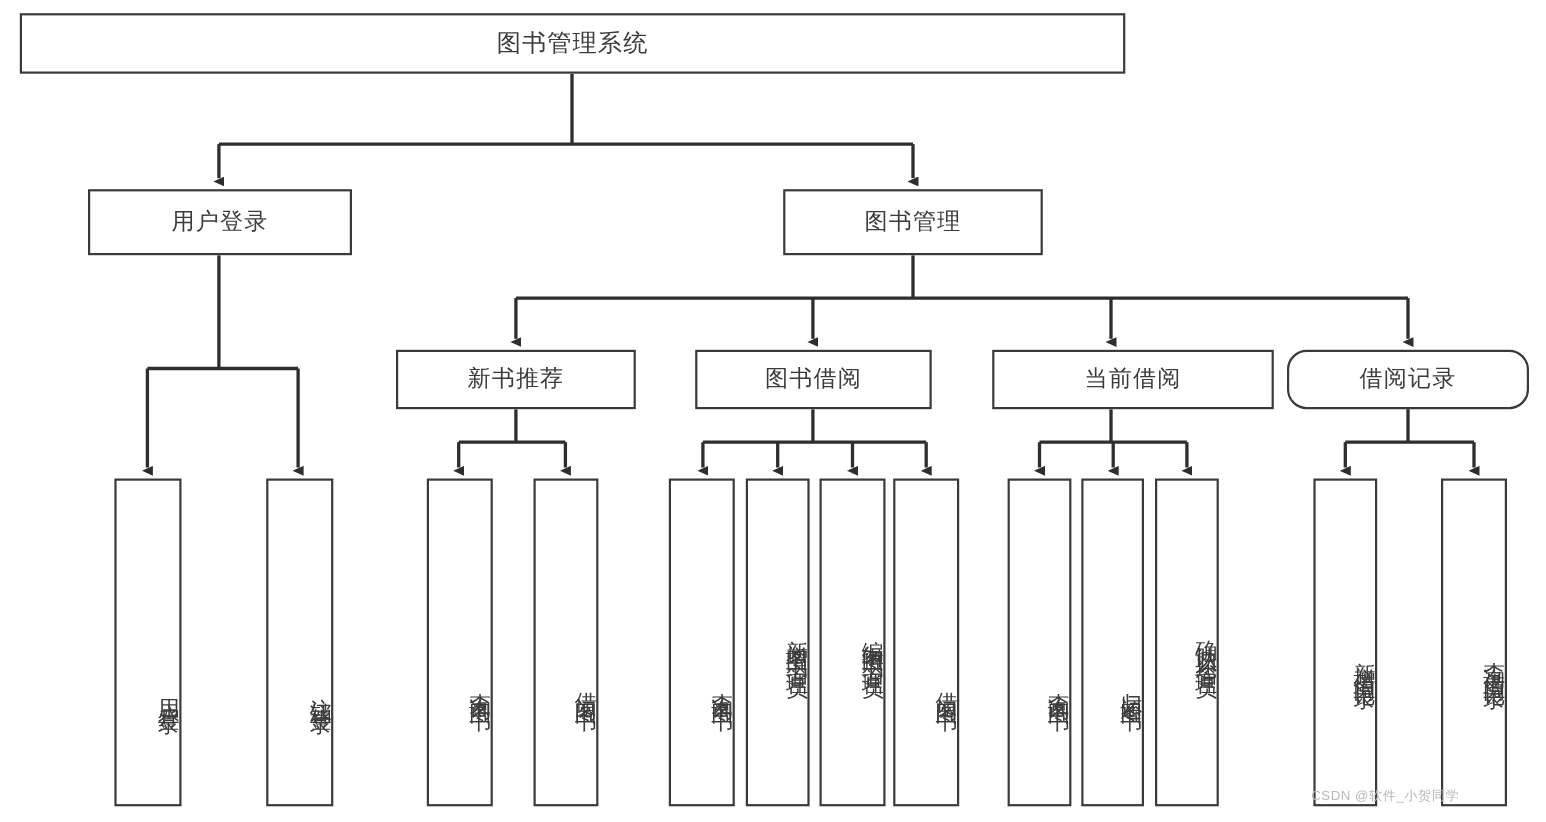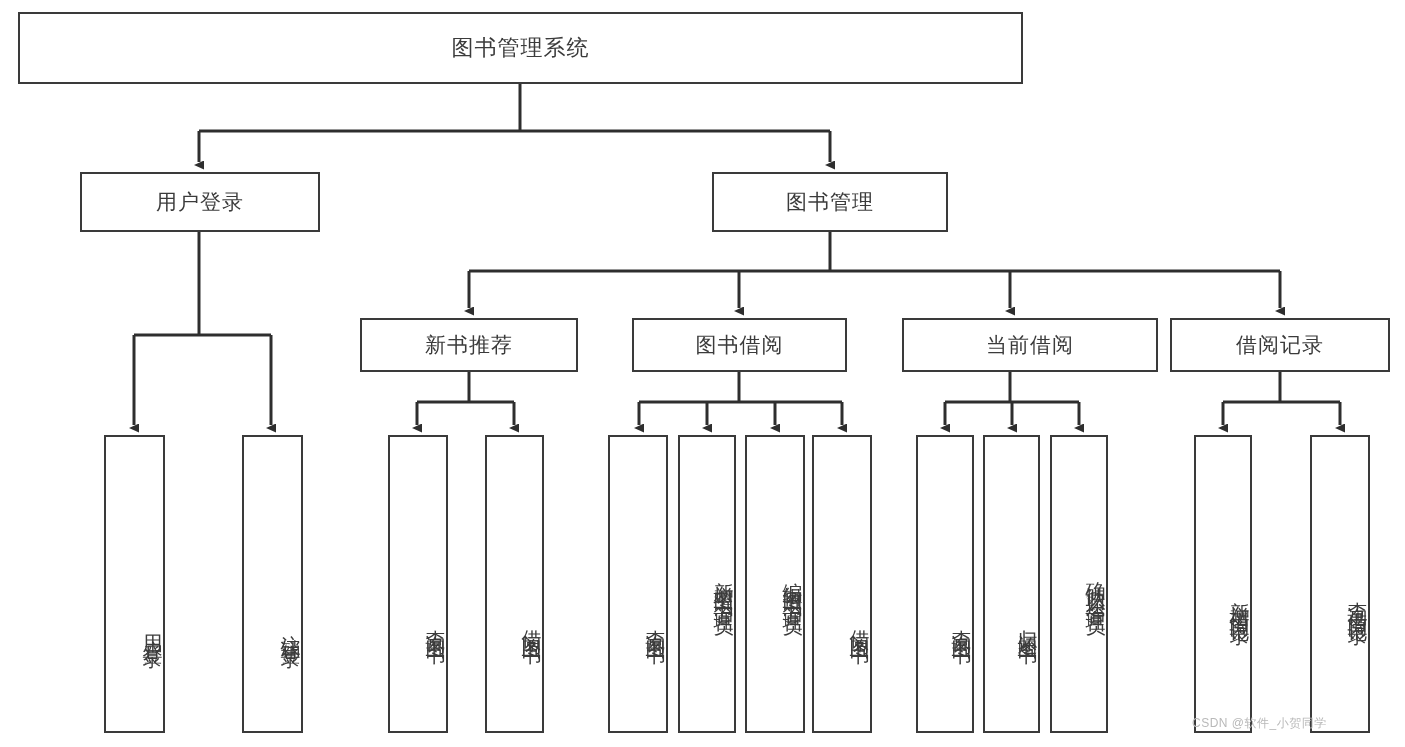--- a/index.html
+++ b/index.html
@@ -114,41 +114,41 @@
       <line x1="1012" y1="402" x2="1012" y2="425" marker-end="url(#arrowhead)"></line>
       <line x1="1079" y1="402" x2="1079" y2="425" marker-end="url(#arrowhead)"></line>
 
       <line x1="1280" y1="372" x2="1280" y2="402"></line>
       <line x1="1223" y1="402" x2="1340" y2="402"></line>
       <line x1="1223" y1="402" x2="1223" y2="425" marker-end="url(#arrowhead)"></line>
       <line x1="1340" y1="402" x2="1340" y2="425" marker-end="url(#arrowhead)"></line>
     </g>
   </svg>
 
-  <div class="node root horiz" style="left:18px; top:12px; width:1005px; height:72px;">
+  <div class="node root horiz" style="left:18px; top:12px; width:1005px; height:55px;">
     <span>图书管理系统</span>
   </div>
 
   <div class="node horiz" style="left:80px; top:172px; width:240px; height:60px;">
     <span>用户登录</span>
   </div>
   <div class="node horiz" style="left:712px; top:172px; width:236px; height:60px;">
     <span>图书管理</span>
   </div>
 
   <div class="node horiz" style="left:360px; top:318px; width:218px; height:54px;">
     <span>新书推荐</span>
   </div>
   <div class="node horiz" style="left:632px; top:318px; width:215px; height:54px;">
     <span>图书借阅</span>
   </div>
   <div class="node horiz" style="left:902px; top:318px; width:256px; height:54px;">
     <span>当前借阅</span>
   </div>
-  <div class="node horiz" style="left:1170px; top:318px; width:220px; height:54px;">
+  <div class="node horiz" style="left:1170px; top:318px; width:220px; height:54px;border-radius:18px;">
     <span>借阅记录</span>
   </div>
 
   <div class="node vert" style="left:104px; top:435px; width:61px; height:298px; padding-top:90px;">
     <span class="vtext">用户登录</span>
   </div>
   <div class="node vert" style="left:242px; top:435px; width:61px; height:298px; padding-top:90px;">
     <span class="vtext">注销登录</span>
   </div>
 

